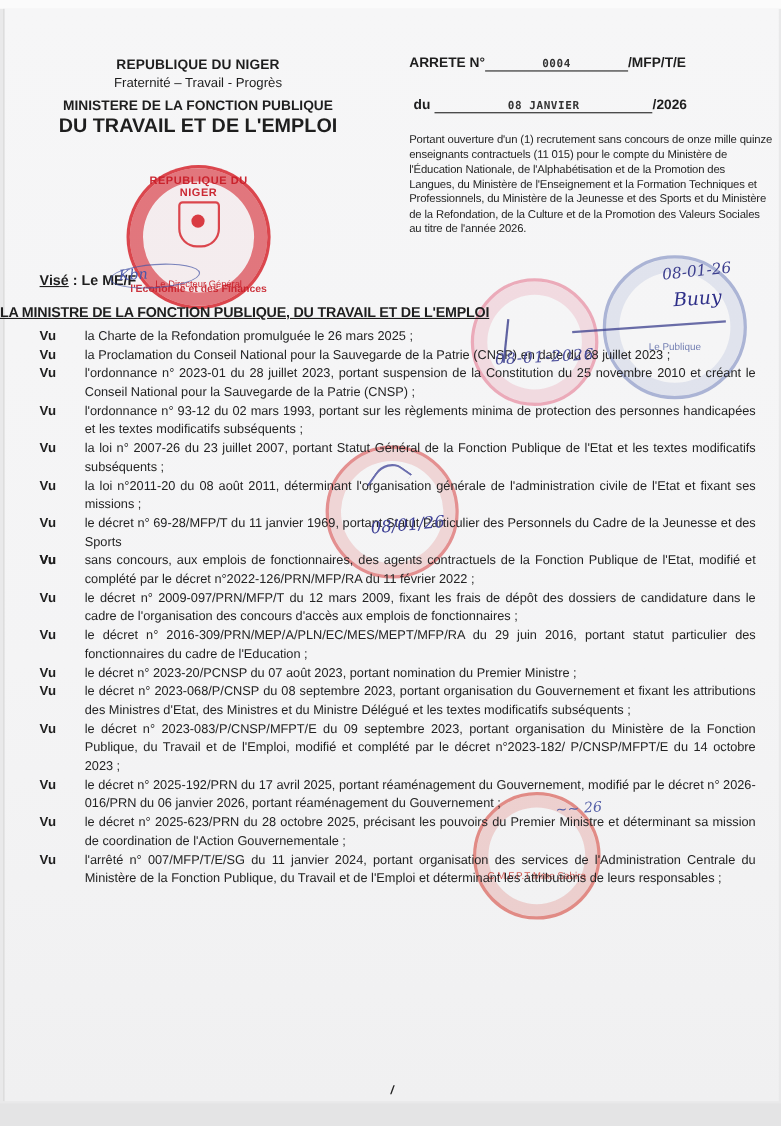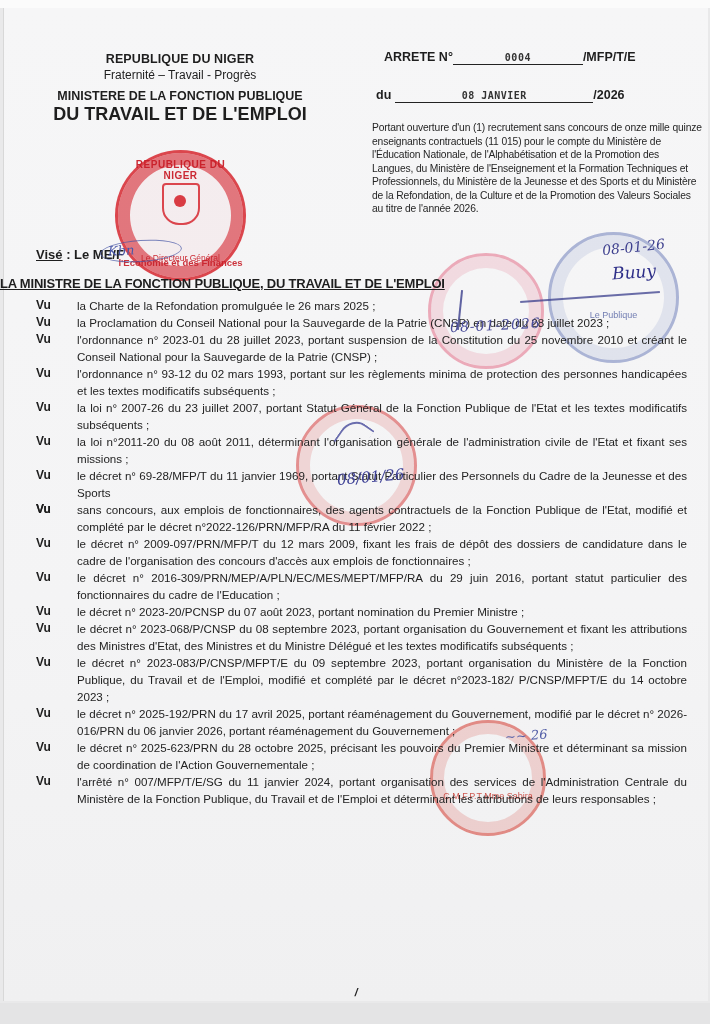--- a/index.html
+++ b/index.html
@@ -19,21 +19,21 @@
   .bottom-strip { position: absolute; left: 0; top: 1003px; width: 710px; height: 21px; background: #e4e4e5; }
 
   
   .hl { position: absolute; text-align: center; width: 290px; left: 35px; }
   .rep { top: 52px; font-weight: bold; font-size: 12.5px; letter-spacing: 0.1px; }
   .motto { top: 68px; font-size: 12px; }
   .min1 { top: 89px; font-weight: bold; font-size: 12.5px; }
   .min2 { top: 104px; font-weight: bold; font-size: 18px; }
 
   
-  .arrete { position: absolute; left: 384px; top: 50px; font-weight: bold; font-size: 12.5px; white-space: nowrap; }
+  .arrete { position: absolute; left: 372px; top: 50px; font-weight: bold; font-size: 12.5px; white-space: nowrap; }
   .fill-line { display: inline-block; border-bottom: 1px solid #222; text-align: center; vertical-align: baseline; }
   .typed { font-family: "DejaVu Sans Mono", monospace; font-weight: bold; font-size: 10px; color: #333; letter-spacing: 0.5px; }
   .arrete .fill-line { width: 130px; }
   .du-line { position: absolute; left: 376px; top: 88px; font-weight: bold; font-size: 12.5px; white-space: nowrap; }
   .du-line .fill-line { width: 198px; margin-left: 4px; }
 
   .object {
     position: absolute; left: 372px; top: 121px; width: 330px;
     font-size: 10.3px; line-height: 13.5px; color: #262626;
     letter-spacing: -0.15px;

